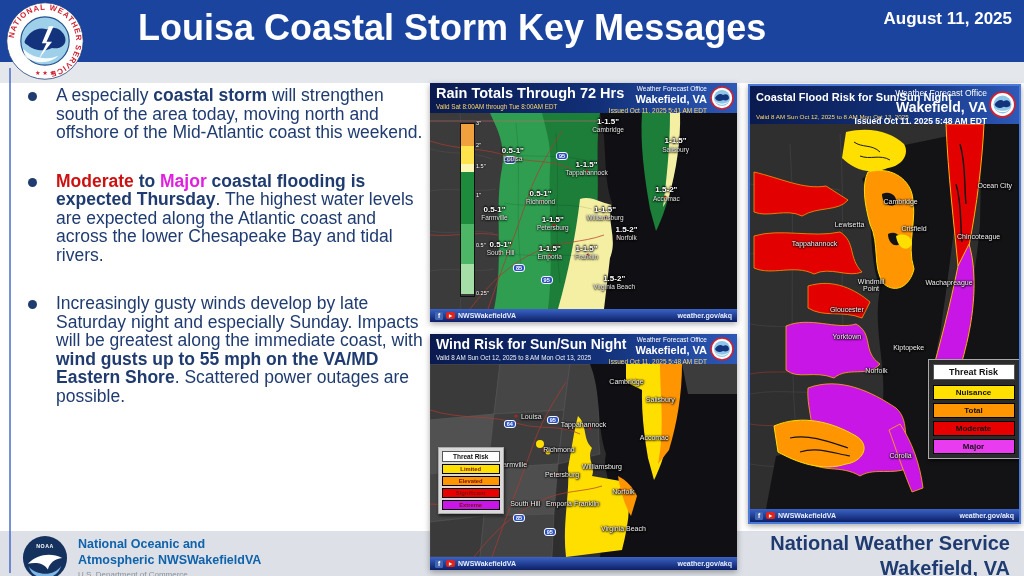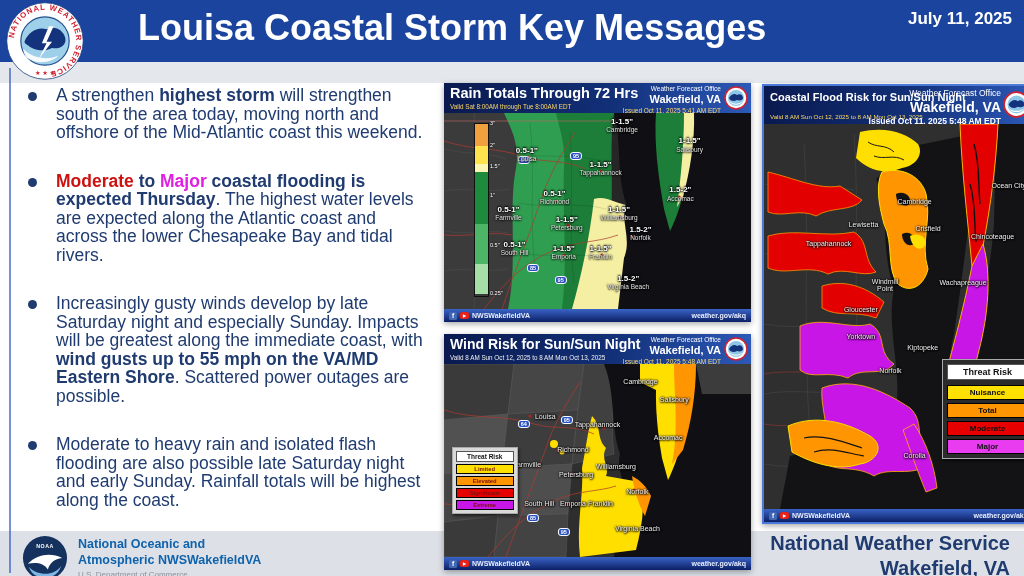--- a/index.html
+++ b/index.html
@@ -21,21 +21,21 @@
   .bullets{position:absolute;left:20px;top:86px;width:408px;display:flex;flex-direction:column;gap:30px;}
   .bullet{display:flex;}
   .bullet .dot{flex:0 0 auto;width:9px;height:9px;border-radius:50%;background:#1f3b70;margin:6px 19px 0 8px;}
   .bullet p{margin:0;font-size:17.5px;line-height:18.5px;color:#1f3b70;}
   .seg-n{font-weight:normal;}
   .seg-b{font-weight:bold;}
   .seg-red{font-weight:bold;color:#cc1111;}
   .seg-mag{font-weight:bold;color:#e020e0;}
 
   
-  .map-panel{position:absolute;background:#0f766e;box-shadow:0 2px 6px rgba(0,0,0,.35);margin-left:14px;}
+  .map-panel{position:absolute;background:#0f766e;box-shadow:0 2px 6px rgba(0,0,0,.35);}
   .map-titlebar{position:relative;background:linear-gradient(90deg,#0a1a4f,#123078 55%,#2d59b8);color:#fff;border-bottom:1px solid #000;}
   .mt-title{position:absolute;left:6px;top:2px;font-weight:bold;white-space:nowrap;}
   .mt-valid{position:absolute;left:6px;color:#ffd966;white-space:nowrap;}
   .mt-office{position:absolute;text-align:right;line-height:1.25;}
   .mt-office .o1{font-size:6.5px;}
   .mt-office .o2{font-size:11px;font-weight:bold;}
   .mt-office .o3{font-size:6.5px;color:#ffd966;}
   .mini-logo{position:absolute;}
   .map-body{position:absolute;left:0;right:0;overflow:hidden;}
   .mapsvg{position:absolute;left:0;top:0;}
@@ -94,54 +94,50 @@
 
 <div id="stage">
 
   <div class="band-top"></div>
   <div class="band-bottom"></div>
   <div class="accent-line"></div>
 
   <div class="header">
     <div class="header-title">Louisa Coastal Storm Key Messages</div>
     <div class="header-date">
-      <div>July 11, 2025</div>
+      <div>August 11, 2025</div>
     </div>
   </div>
   <svg class="nws-big-logo" viewBox="0 0 100 100">
     <circle cx="50" cy="50" r="49" fill="#ffffff" stroke="#1b3d7a" stroke-width="1"></circle>
     <defs>
         <path id="ringPath" d="M50,50 m-40,0 a40,40 0 1,1 80,0 a40,40 0 1,1 -80,0"></path>
       </defs>
     <text font-size="10" font-weight="bold" fill="#d02030" letter-spacing="1.2" font-family="Liberation Sans, sans-serif">
       <textPath href="#ringPath" startOffset="37%" text-anchor="middle">NATIONAL WEATHER SERVICE</textPath>
     </text>
     <text x="50" y="94" font-size="8" fill="#d02030" text-anchor="middle">★ ★ ★</text>
     <circle cx="50" cy="50" r="31" fill="#9fd0ea" stroke="#23508f" stroke-width="1.5"></circle>
     <path d="M24,50 C29,38 41,31 52,35 C63,29 74,37 76,46 C78,55 69,61 59,59 C48,65 34,61 29,56 C26,54 23,53 24,50 Z" fill="#14337d"></path>
     <path d="M22,60 C32,71 52,76 67,69 C58,79 38,80 26,71 C24,68 22,64 22,60 Z" fill="#ffffff" opacity=".9"></path>
     <polygon points="55,31 46,53 52,53 42,73 59,51 52,51 61,31" fill="#ffffff"></polygon>
   </svg>
 
   <div class="bullets">
       <div class="bullet">
         <span class="dot"></span>
-        <p class="btext"><span class="seg-n">A strengthen </span><span class="seg-b">highest storm</span><span class="seg-n"> will strengthen south of the area today, moving north and offshore of the Mid-Atlantic coast this weekend.</span></p>
+        <p class="btext"><span class="seg-n">A especially </span><span class="seg-b">coastal storm</span><span class="seg-n"> will strengthen south of the area today, moving north and offshore of the Mid-Atlantic coast this weekend.</span></p>
       </div>
       <div class="bullet">
         <span class="dot"></span>
         <p class="btext"><span class="seg-red">Moderate</span><span class="seg-b"> to </span><span class="seg-mag">Major</span><span class="seg-b"> coastal flooding is expected Thursday</span><span class="seg-n">. The highest water levels are expected along the Atlantic coast and across the lower Chesapeake Bay and tidal rivers.</span></p>
       </div>
       <div class="bullet">
         <span class="dot"></span>
         <p class="btext"><span class="seg-n">Increasingly gusty winds develop by late Saturday night and especially Sunday. Impacts will be greatest along the immediate coast, with </span><span class="seg-b">wind gusts up to 55 mph on the VA/MD Eastern Shore</span><span class="seg-n">. Scattered power outages are possible.</span></p>
-      </div>
-      <div class="bullet">
-        <span class="dot"></span>
-        <p class="btext"><span class="seg-n">Moderate to heavy rain and isolated flash flooding are also possible late Saturday night and early Sunday. Rainfall totals will be highest along the coast.</span></p>
       </div>
     </div>
 
   <div class="map-panel" style="left:430px;top:83px;width:307px;height:239px;">
     <div class="map-titlebar" style="height:30px;">
       <div class="mt-title" style="font-size:14.5px;">Rain Totals Through 72 Hrs</div>
       <div class="mt-valid" style="top:20px;font-size:6.3px;">Valid Sat 8:00AM through Tue 8:00AM EDT</div>
       <div class="mt-office" style="right:30px;top:2px;">
         <div class="o1">Weather Forecast Office</div>
         <div class="o2">Wakefield, VA</div>

